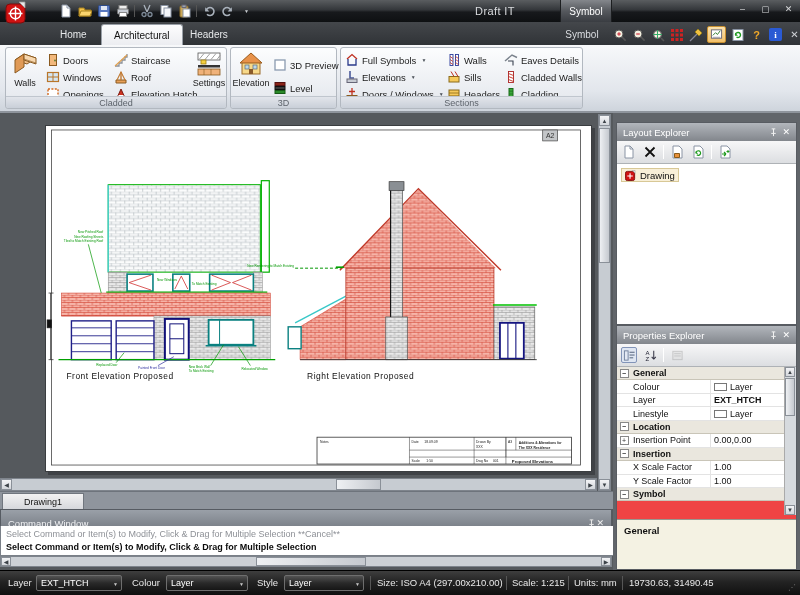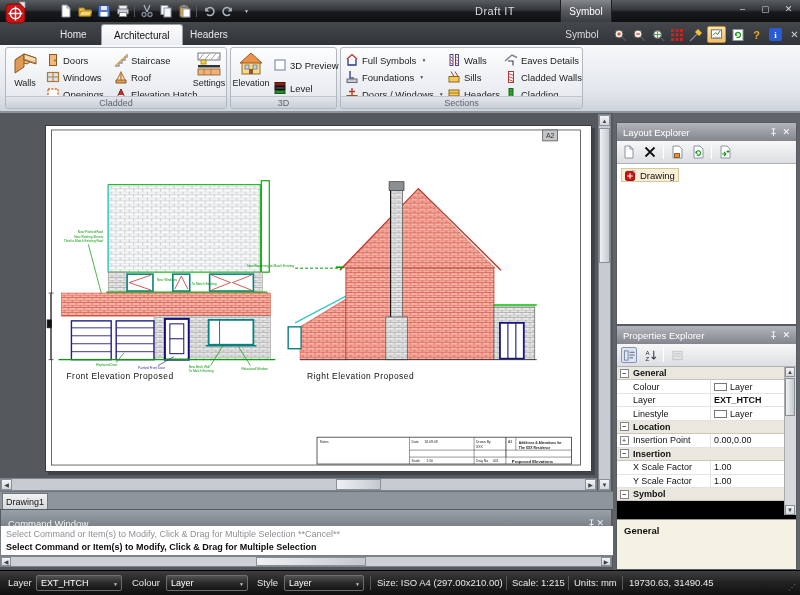--- a/index.html
+++ b/index.html
@@ -52,21 +52,21 @@
 .dtab.active{background:#fbfbfc;border-top:2px solid #eda42c}
 
 #cmdwin{left:0;top:396px;width:612px;height:58px}
 .cmdtitle{position:absolute;left:0;top:0;width:612px;height:28px;background:linear-gradient(#9aA0a8,#6b7078);color:#f2f3f5;font-size:9.5px;display:flex;align-items:center;padding:0 7px;border:1px solid #565b62}
 .cmdbody{position:absolute;left:0;top:17px;width:660px;height:30px;background:#fff;border:1px solid #7a8088;border-top:none;font-size:9px;padding:2px 5px;line-height:13px}
 .cmdline1{color:#8d9096}
 .cmdline2{color:#0b0b0b;font-weight:bold}
 .cmdscroll{position:absolute;left:0;top:47px;width:612px;height:11px;background:#ccd0d5;border:1px solid #7e848c}
 
 #dock{left:613px;top:0;width:187px;height:457px;background:#61656a}
-.panel{position:absolute;left:3px;width:181px;background:#000000;border:1px solid #585c62}
+.panel{position:absolute;left:3px;width:181px;background:#ef4444;border:1px solid #585c62}
 .ptitle{height:18px;background:linear-gradient(#b2b6bc,#82868c);color:#fff;font-size:9.5px;display:flex;align-items:center;padding:0 6px;gap:4px}
 .ptitle .sp{flex:1}
 .ptool{height:23px;background:linear-gradient(#f7f7f8,#dcdee1);border-bottom:1px solid #aeb2b6;display:flex;align-items:center;padding:0 4px;gap:5px}
 .ptool .ico{width:16px;height:16px;display:inline-flex;align-items:center;justify-content:center}
 .ptool .sep{width:1px;height:14px;background:#b0b4b8;border-right:1px solid #fff}
 .ptool .pressed{background:#dfe6f2;border:1px solid #8294b8;border-radius:2px}
 .tree{background:#fff}
 .titem{margin:4px 0 0 4px;display:inline-flex;align-items:center;gap:4px;font-size:9.5px;color:#111;background:#f8efd8;border:1px solid #d8c896;padding:0 3px;height:14px}
 
 .pgrid{position:absolute;left:0;top:41px;width:168px;height:148px;border-right:1px solid #b8bcc0}
@@ -376,21 +376,21 @@
           <span>Full Symbols</span>
           <span class="ddarr">▼</span>
         </div>
       <div class="ritem" style="left:4px;top:22px">
           <span class="ico">
             <svg viewBox="0 0 14 14" width="14" height="14">
               <path d="M5 1v7h4" fill="none" stroke="#4a5a9a" stroke-width="1.6"></path>
               <rect x="2" y="9" width="10" height="3.5" fill="#c8ccd4" stroke="#667"></rect>
             </svg>
           </span>
-          <span>Foundations</span>
+          <span>Elevations</span>
           <span class="ddarr">▼</span>
         </div>
       <div class="ritem" style="left:4px;top:39px">
           <span class="ico">
             <svg viewBox="0 0 14 14" width="14" height="14">
               <rect x="2" y="8.5" width="10" height="4" fill="#e8a058" stroke="#8a5a20"></rect>
               <path d="M7 1v7M4 4.5h6" stroke="#c03020" stroke-width="1.3"></path>
             </svg>
           </span>
           <span>Doors / Windows</span>
@@ -608,21 +608,21 @@
       <div class="sbtn" style="left:0;top:0;width:11px;height:11px">
           <span>◀</span>
         </div>
       <div class="sthumb" style="left:335px;top:0;width:45px;height:11px"></div>
       <div class="sbtn" style="right:0;top:0;width:11px;height:11px">
           <span>▶</span>
         </div>
     </div>
 
     <div id="doctabs" class="abs">
-      <div class="dtab plain" style="left:2px;width:46px">Drawing1</div>
+      <div class="dtab plain" style="left:2px;width:82px">Drawing1</div>
     </div>
 
     <div id="cmdwin" class="abs">
       <div class="cmdtitle">
         <span>Command Window</span>
         <span style="flex:1"></span>
         <span>
             <svg viewBox="0 0 10 10" width="9" height="9">
               <path d="M3 1h4M5 1v5M2.5 6h5M5 6v3" stroke="#e8e8e8" stroke-width="1.1" fill="none"></path>
             </svg>

